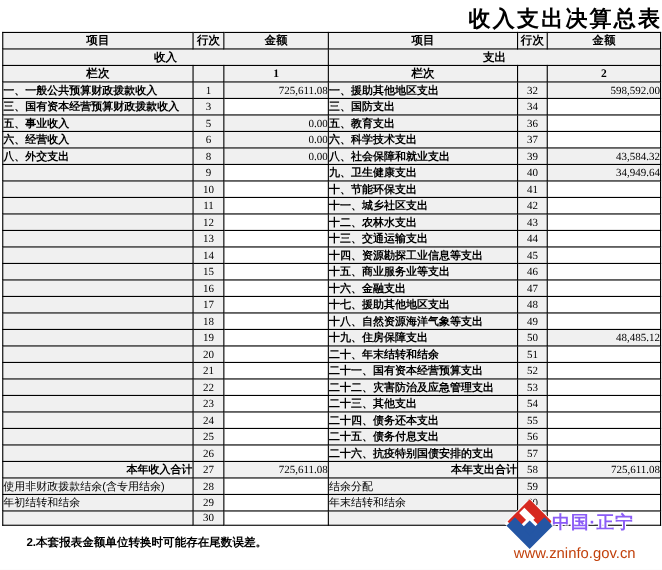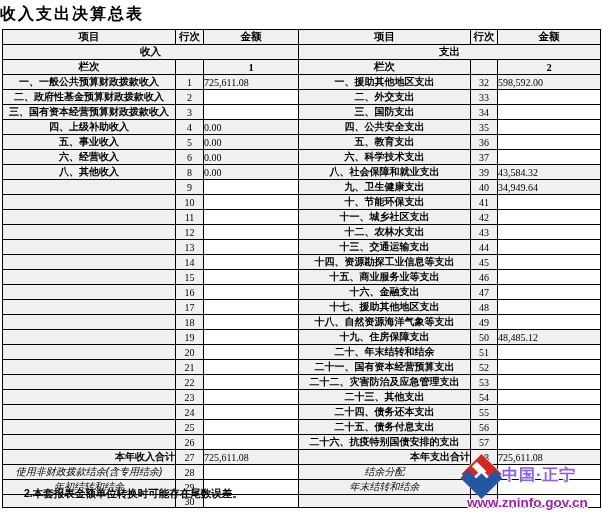--- a/index.html
+++ b/index.html
@@ -8,49 +8,49 @@
     background:#ffffff;
     font-family:"Liberation Sans", sans-serif;
     position:relative;
     overflow:hidden;
     color:#000;
   }
   .page { position:absolute; inset:0; }
 
   .title {
     position:absolute; top:4px; left:0; width:100%;
-    text-align:left;
+    text-align:right;
     font-family:"Liberation Serif", serif;
-    font-size:16px; font-weight:bold; letter-spacing:2px;
+    font-size:20px; font-weight:bold; letter-spacing:2px;
   }
 
   table.main {
     position:absolute; top:29px; left:2px; width:598px;
     border-collapse:collapse; table-layout:fixed;
     background:#f0f0f0;
   }
   table.main th, table.main td {
     border:1px solid #000;
     overflow:hidden; white-space:nowrap;
     padding:0;
   }
   table.main th {
     font-size:10.5px; font-weight:bold; text-align:center; height:14px;
   }
   table.main td { height:13.25px; font-size:10px; }
 
-  td.item { text-align:center; padding-left:2px; font-weight:bold; font-size:10px; }
-  td.item.plain { font-weight:normal;font-style:italic; }
+  td.item { text-align:left; padding-left:2px; font-weight:bold; font-size:10px; }
+  td.item.plain { font-weight:normal; }
   tr.total td.item { text-align:right; padding-left:0; font-weight:bold; }
   td.rownum {
     text-align:center;
     font-family:"Liberation Serif", serif;
   }
   td.amount {
-    padding-right:3px;
+    text-align:right; padding-right:3px;
     font-family:"Liberation Serif", serif;
   }
   td.amount.blank { background:#ffffff; }
   th.colindex { font-family:"Liberation Serif", serif; font-weight:normal; font-size:10px; }
 
   .notes {
     position:absolute; top:486px; left:3px;
     font-size:10.5px; font-weight:bold; line-height:15px;
   }
   .note-line2 { margin-left:21px; }
@@ -58,22 +58,22 @@
   .watermark { position:absolute; left:456px; top:450px; width:146px; height:66px; z-index:5; }
   .wm-logo { position:absolute; left:2px; top:3px; }
   .wm-name {
     position:absolute; left:46px; top:15px;
     font-size:16px; font-weight:bold; letter-spacing:1px; white-space:nowrap;
     color:#8b5cf6;
     text-shadow:-1px -1px 0 #fff, 1px -1px 0 #fff, -1px 1px 0 #fff, 1px 1px 0 #fff, 0 0 2px #fff;
   }
   .wm-url {
     position:absolute; left:11px; top:45px;
-    font-size:13.5px; font-weight:bold; white-space:nowrap;
-    color:#a21caf;
+    font-size:13.5px; font-weight:normal; white-space:nowrap;
+    color:#c2410c;
     text-shadow:-1px -1px 0 #fff, 1px -1px 0 #fff, -1px 1px 0 #fff, 1px 1px 0 #fff;
   }
 </style>
 </head>
 <body>
 
 <div class="page">
 
   <div class="title">收入支出决算总表</div>
 
@@ -111,61 +111,45 @@
     <tbody id="rows-body">
         <tr>
           <td class="item">一、一般公共预算财政拨款收入</td>
           <td class="rownum">1</td>
           <td class="amount">725,611.08</td>
           <td class="item">一、援助其他地区支出</td>
           <td class="rownum">32</td>
           <td class="amount">598,592.00</td>
         </tr>
         <tr>
-          <td class="item">二、政府性基金预算财政拨款收入</td>
-          <td class="rownum">2</td>
-          <td class="amount blank"></td>
-          <td class="item">二、外交支出</td>
-          <td class="rownum">33</td>
-          <td class="amount blank"></td>
-        </tr>
-        <tr>
           <td class="item">三、国有资本经营预算财政拨款收入</td>
           <td class="rownum">3</td>
           <td class="amount blank"></td>
           <td class="item">三、国防支出</td>
           <td class="rownum">34</td>
-          <td class="amount blank"></td>
-        </tr>
-        <tr>
-          <td class="item">四、上级补助收入</td>
-          <td class="rownum">4</td>
-          <td class="amount">0.00</td>
-          <td class="item">四、公共安全支出</td>
-          <td class="rownum">35</td>
           <td class="amount blank"></td>
         </tr>
         <tr>
           <td class="item">五、事业收入</td>
           <td class="rownum">5</td>
           <td class="amount">0.00</td>
           <td class="item">五、教育支出</td>
           <td class="rownum">36</td>
           <td class="amount blank"></td>
         </tr>
         <tr>
           <td class="item">六、经营收入</td>
           <td class="rownum">6</td>
           <td class="amount">0.00</td>
           <td class="item">六、科学技术支出</td>
           <td class="rownum">37</td>
           <td class="amount blank"></td>
         </tr>
         <tr>
-          <td class="item">八、其他收入</td>
+          <td class="item">八、外交支出</td>
           <td class="rownum">8</td>
           <td class="amount">0.00</td>
           <td class="item">八、社会保障和就业支出</td>
           <td class="rownum">39</td>
           <td class="amount">43,584.32</td>
         </tr>
         <tr>
           <td class="item"></td>
           <td class="rownum">9</td>
           <td class="amount blank"></td>

